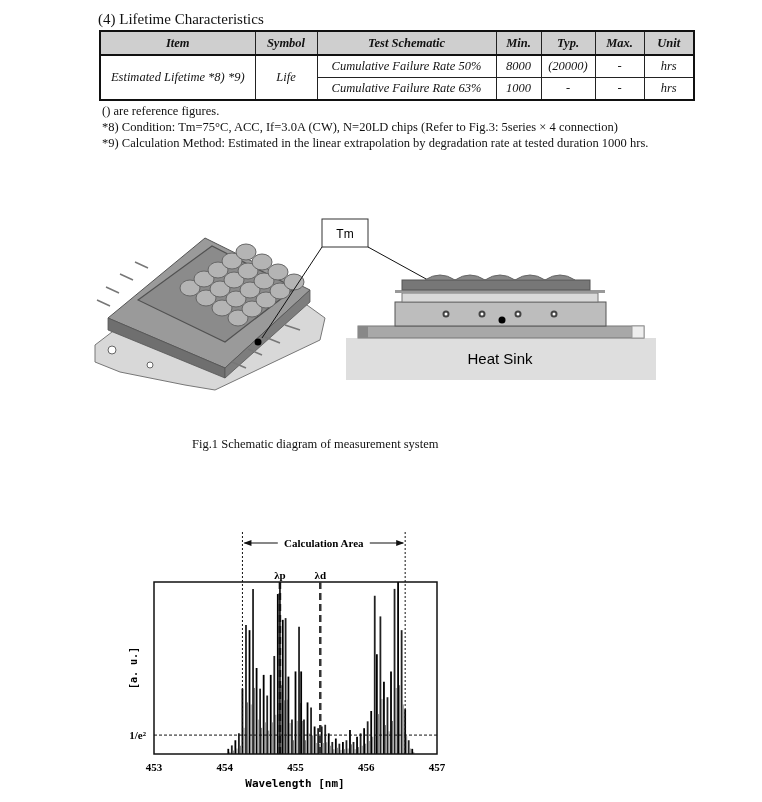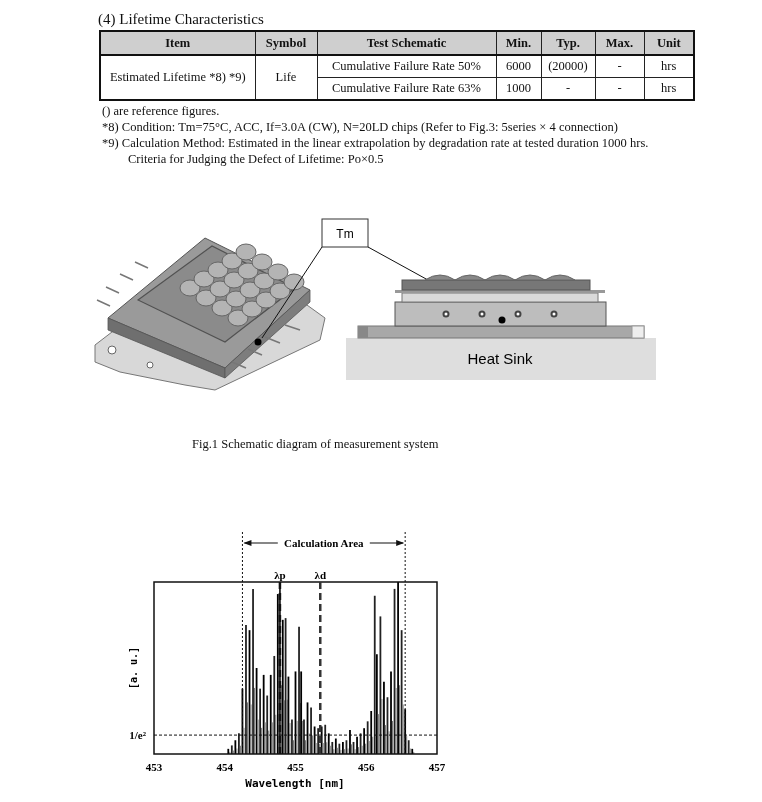--- a/index.html
+++ b/index.html
@@ -3,21 +3,21 @@
 <meta charset="utf-8">
 <style>
   html, body { margin:0; padding:0; background:#ffffff; }
   body { width:762px; height:802px; position:relative; overflow:hidden;
          font-family:"Liberation Serif", serif; color:#111; }
   .abs { position:absolute; }
   #section-title { left:98px; top:10px; font-size:15px; line-height:18px;text-align:center; }
   table.life { position:absolute; left:99px; top:30px; border-collapse:collapse;
                font-size:12.5px; }
   table.life td, table.life th { border:1px solid #222; text-align:center; padding:0; }
-  table.life { border:2px solid #111; }
+  table.life { border:2px solid #111;font-style:italic; }
   table.life th { background:#cfcfcf; font-weight:bold; height:22px; border-bottom:2px solid #111; }
   table.life td { height:21px; }
   .notes { left:102px; top:103px; font-size:12.5px; line-height:16px; }
   .notes .indent { padding-left:26px; }
   .fig-caption { left:192px; top:437px; font-size:12.5px; }
   svg { position:absolute; left:0; top:0; }
   .sans { font-family:"Liberation Sans", sans-serif; }
 </style>
 </head>
 <body>
@@ -41,40 +41,39 @@
     <th>Test Schematic</th>
     <th>Min.</th>
     <th>Typ.</th>
     <th>Max.</th>
     <th>Unit</th>
   </tr>
   <tr>
     <td rowspan="2">Estimated Lifetime *8) *9)</td>
     <td rowspan="2">Life</td>
     <td>Cumulative Failure Rate 50%</td>
-    <td>6000</td>
+    <td>8000</td>
     <td>(20000)</td>
     <td>-</td>
     <td>hrs</td>
   </tr>
   <tr>
     <td>Cumulative Failure Rate 63%</td>
     <td>1000</td>
     <td>-</td>
     <td>-</td>
     <td>hrs</td>
   </tr>
 </tbody>
   </table>
 
 <div class="abs notes">
   <div>() are reference figures.</div>
   <div>*8) Condition: Tm=75°C, ACC, If=3.0A (CW), N=20LD chips (Refer to Fig.3: 5series × 4 connection)</div>
   <div>*9) Calculation Method: Estimated in the linear extrapolation by degradation rate at tested duration 1000 hrs.</div>
-  <div class="indent">Criteria for Judging the Defect of Lifetime: Po×0.5</div>
 </div>
 
 <svg width="762" height="802" style="pointer-events:none">
 
   <g>
 
     <polygon points="95,345 125,322 300,300 325,318 320,340 215,390 185,385 120,372 95,362" fill="#d8d8d8" stroke="#777" stroke-width="1"></polygon>
     <circle cx="112" cy="350" r="4" fill="#fff" stroke="#666"></circle>
     <circle cx="150" cy="365" r="3" fill="#fff" stroke="#666"></circle>
 

